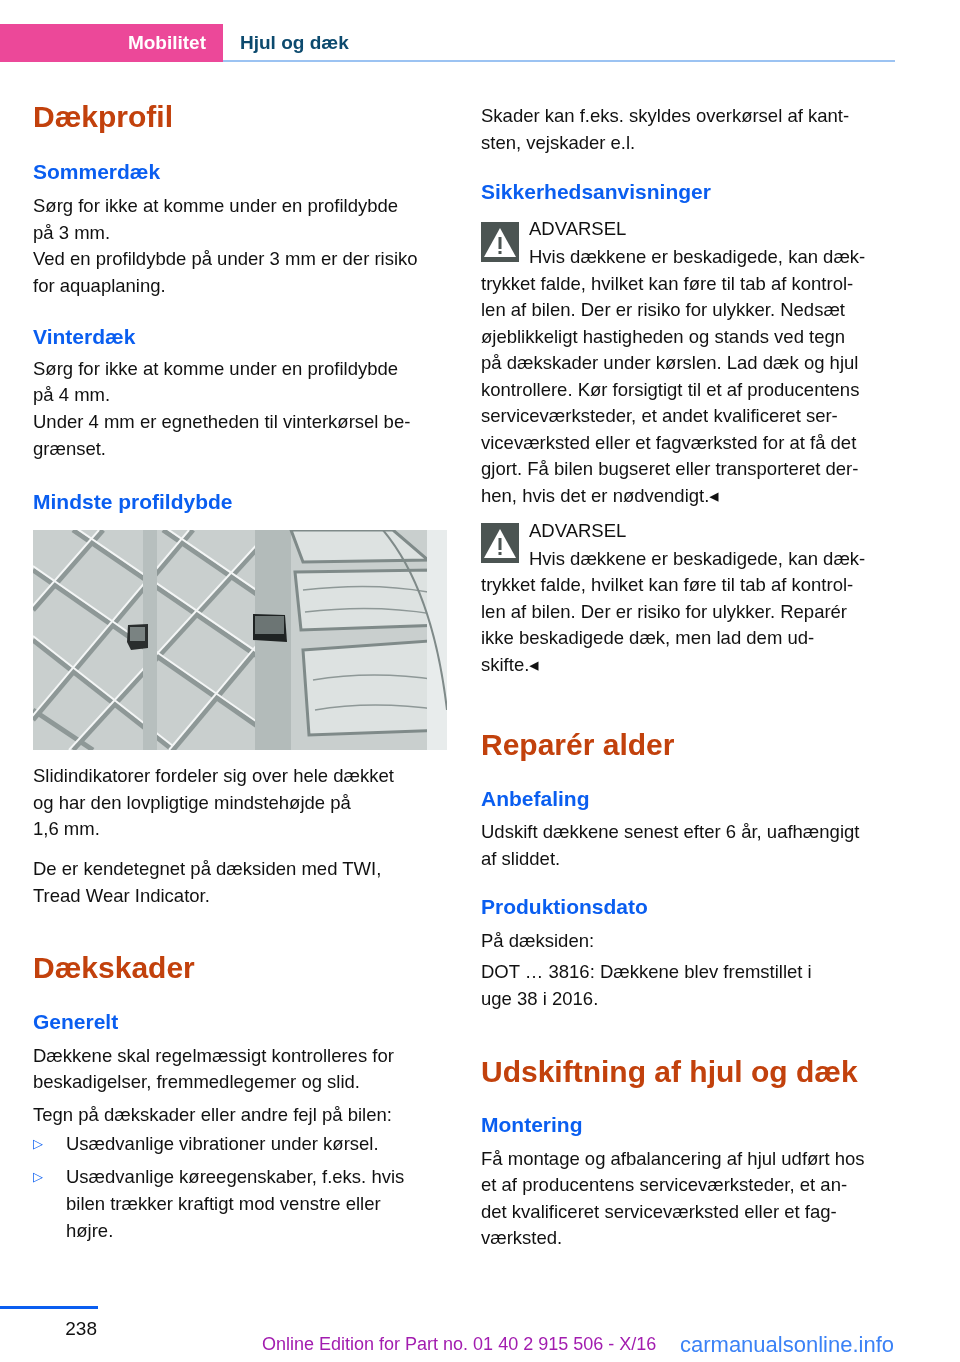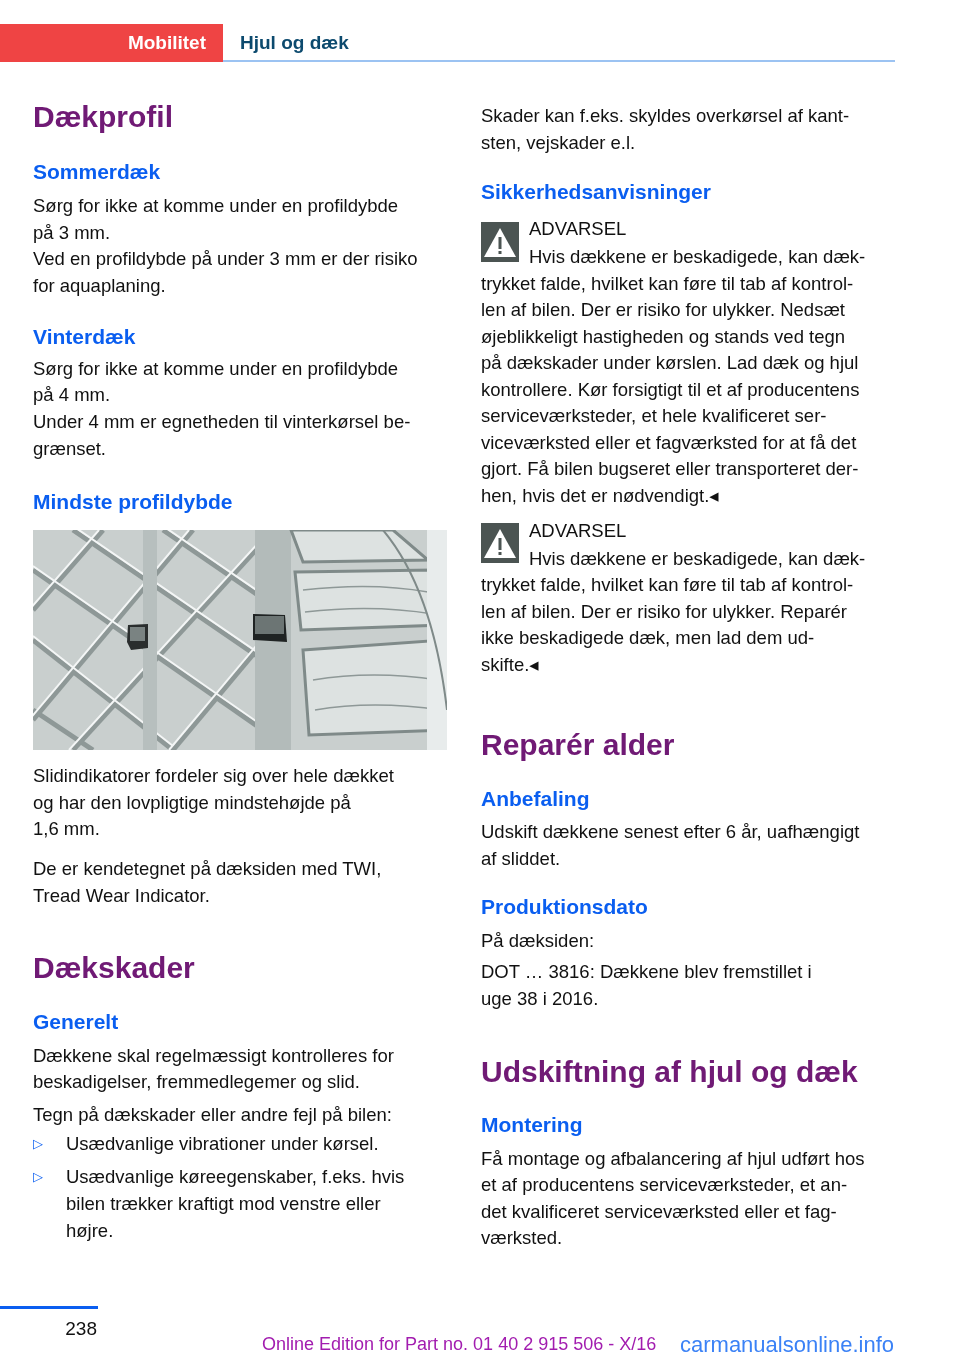--- a/index.html
+++ b/index.html
@@ -4,36 +4,36 @@
 <style>
   html, body { margin: 0; padding: 0; background: #ffffff; }
   body {
     width: 960px; height: 1362px; position: relative; overflow: hidden;
     font-family: "Liberation Sans", "DejaVu Sans", sans-serif;
     color: #111111;
   }
   .header { position: absolute; left: 0; top: 24px; width: 895px; height: 38px; }
   .header .tab-active {
     position: absolute; left: 0; top: 0; width: 223px; height: 38px;
-    background: #ef4444; color: #ffffff; font-weight: bold; font-size: 19px;
+    background: #ec4899; color: #ffffff; font-weight: bold; font-size: 19px;
     text-align: right; box-sizing: border-box; padding-right: 17px; line-height: 38px;
   }
   .header .tab-inactive {
     position: absolute; left: 240px; top: 0; height: 38px; line-height: 38px;
     color: #0c4a6e; font-weight: bold; font-size: 19px;
   }
   .header .rule {
     position: absolute; left: 223px; top: 36px; width: 672px; height: 2px; background: #9cc3f2;
   }
 
   .col { position: absolute; top: 0; }
   .col-left { left: 33px; width: 415px; }
   .col-right { left: 481px; width: 415px; }
 
-  .h1 { position: absolute; color: #701a75; font-weight: bold; font-size: 30px; white-space: nowrap; }
+  .h1 { position: absolute; color: #c2410c; font-weight: bold; font-size: 30px; white-space: nowrap; }
   .h2 { position: absolute; color: #0a5ef0; font-weight: bold; font-size: 21px; white-space: nowrap; }
   .p  { position: absolute; font-size: 18.5px; line-height: 27px; width: 415px; }
   .p.nw { white-space: nowrap; }
 
   .bullet { position: absolute; font-size: 18.5px; line-height: 27px; width: 415px; }
   .bullet .tri {
     position: absolute; left: 0; top: 0; color: #0a5ef0; font-size: 13px; line-height: 27px;
   }
   .bullet .btext { position: absolute; left: 33px; width: 382px; }
 
@@ -169,21 +169,21 @@
       <rect x="17.5" y="29" width="3" height="3" fill="#4b5452"></rect>
     </svg>
   </div>
   <div class="p nw" style="left:48px; top:215px">ADVARSEL</div>
   <div class="p nw" style="left:48px; top:243px">Hvis dækkene er beskadigede, kan dæk-</div>
   <div class="p nw" style="top:270px">trykket falde, hvilket kan føre til tab af kontrol-</div>
   <div class="p nw" style="top:296px">len af bilen. Der er risiko for ulykker. Nedsæt</div>
   <div class="p nw" style="top:323px">øjeblikkeligt hastigheden og stands ved tegn</div>
   <div class="p nw" style="top:349px">på dækskader under kørslen. Lad dæk og hjul</div>
   <div class="p nw" style="top:376px">kontrollere. Kør forsigtigt til et af producentens</div>
-  <div class="p nw" style="top:402px">serviceværksteder, et hele kvalificeret ser-</div>
+  <div class="p nw" style="top:402px">serviceværksteder, et andet kvalificeret ser-</div>
   <div class="p nw" style="top:429px">viceværksted eller et fagværksted for at få det</div>
   <div class="p nw" style="top:455px">gjort. Få bilen bugseret eller transporteret der-</div>
   <div class="p nw" style="top:482px">hen, hvis det er nødvendigt.◂</div>
 
   <div class="warn-icon" style="left:0; top:523px">
     <svg width="38" height="40" viewBox="0 0 38 40">
       <path d="M19 6 L35 35 L3 35 Z" fill="#ffffff"></path>
       <rect x="17.5" y="15" width="3" height="12" fill="#4b5452"></rect>
       <rect x="17.5" y="29" width="3" height="3" fill="#4b5452"></rect>
     </svg>

